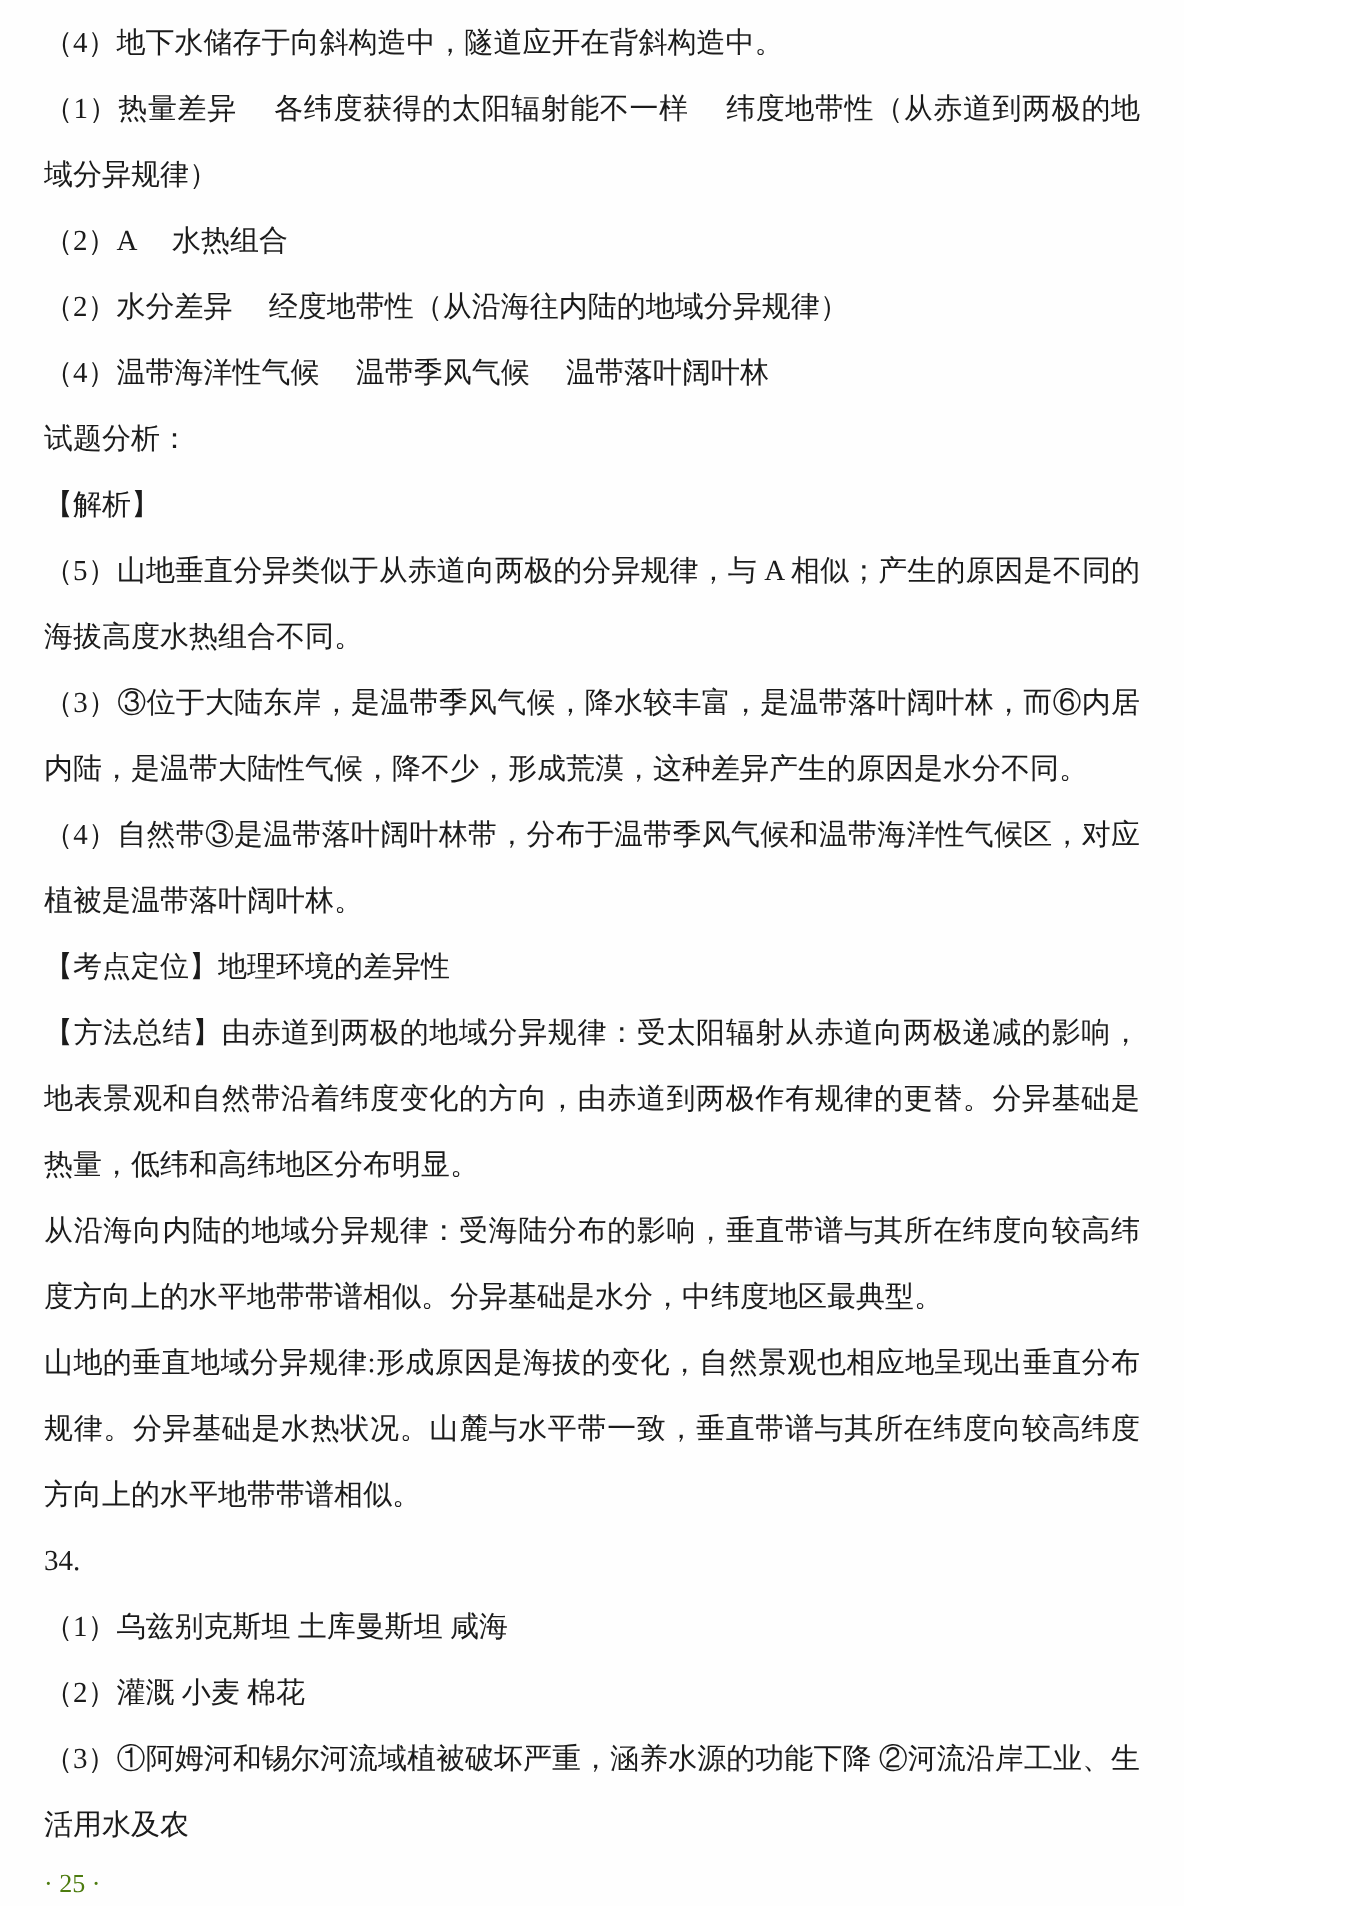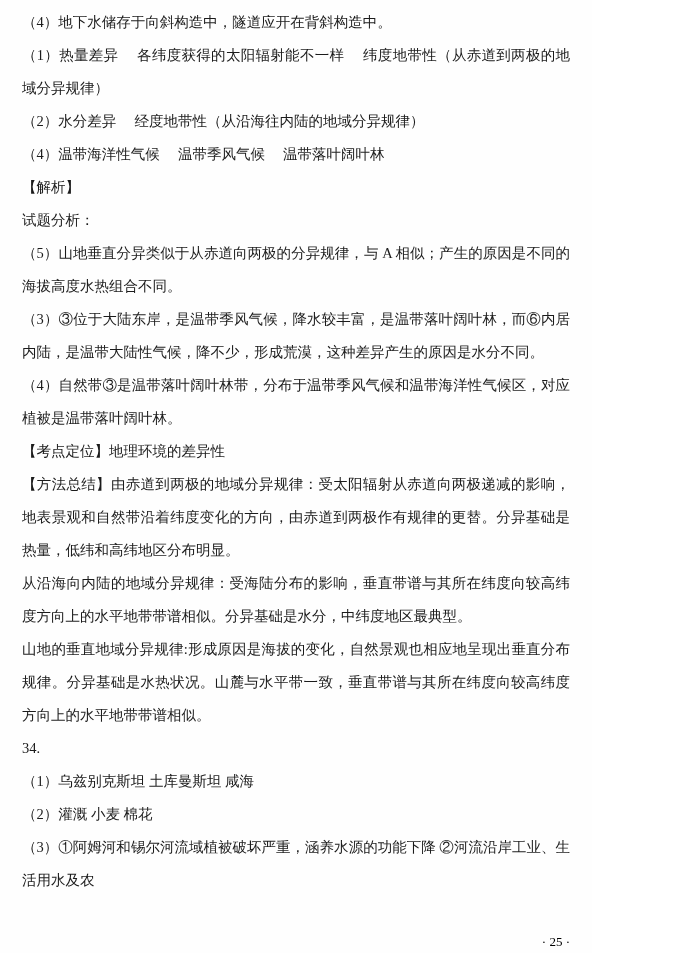--- a/index.html
+++ b/index.html
@@ -23,37 +23,38 @@
   }
   .content p {
     margin: 0;
     line-height: 33px;
     text-align: justify;
     word-break: break-all;
   }
   .footer {
     margin-top: auto;
     padding-bottom: 3px;
-    text-align: right;
+    text-align: left;
     font-size: 13px;
     line-height: 16px;
-    color: #000000;
+    color: #4d7c0f;
   }
 </style>
 </head>
 <body>
 
 <div class="page">
   <div class="content">
     <p>（4）地下水储存于向斜构造中，隧道应开在背斜构造中。</p>
     <p>（1）热量差异　 各纬度获得的太阳辐射能不一样　 纬度地带性（从赤道到两极的地域分异规律）</p>
+    <p>（2）A　 水热组合</p>
     <p>（2）水分差异　 经度地带性（从沿海往内陆的地域分异规律）</p>
     <p>（4）温带海洋性气候　 温带季风气候　 温带落叶阔叶林</p>
+    <p>试题分析：</p>
     <p>【解析】</p>
-    <p>试题分析：</p>
     <p>（5）山地垂直分异类似于从赤道向两极的分异规律，与 A 相似；产生的原因是不同的海拔高度水热组合不同。</p>
     <p>（3）③位于大陆东岸，是温带季风气候，降水较丰富，是温带落叶阔叶林，而⑥内居内陆，是温带大陆性气候，降不少，形成荒漠，这种差异产生的原因是水分不同。</p>
     <p>（4）自然带③是温带落叶阔叶林带，分布于温带季风气候和温带海洋性气候区，对应植被是温带落叶阔叶林。</p>
     <p>【考点定位】地理环境的差异性</p>
     <p>【方法总结】由赤道到两极的地域分异规律：受太阳辐射从赤道向两极递减的影响，地表景观和自然带沿着纬度变化的方向，由赤道到两极作有规律的更替。分异基础是热量，低纬和高纬地区分布明显。</p>
     <p>从沿海向内陆的地域分异规律：受海陆分布的影响，垂直带谱与其所在纬度向较高纬度方向上的水平地带带谱相似。分异基础是水分，中纬度地区最典型。</p>
     <p>山地的垂直地域分异规律:形成原因是海拔的变化，自然景观也相应地呈现出垂直分布规律。分异基础是水热状况。山麓与水平带一致，垂直带谱与其所在纬度向较高纬度方向上的水平地带带谱相似。</p>
     <p>34.</p>
     <p>（1）乌兹别克斯坦 土库曼斯坦 咸海</p>
     <p>（2）灌溉 小麦 棉花</p>

